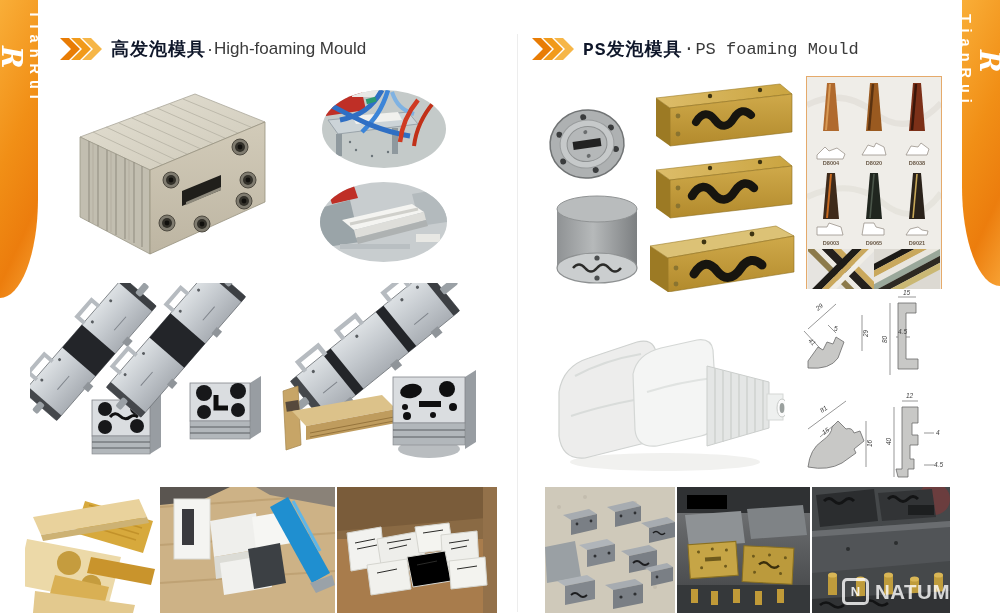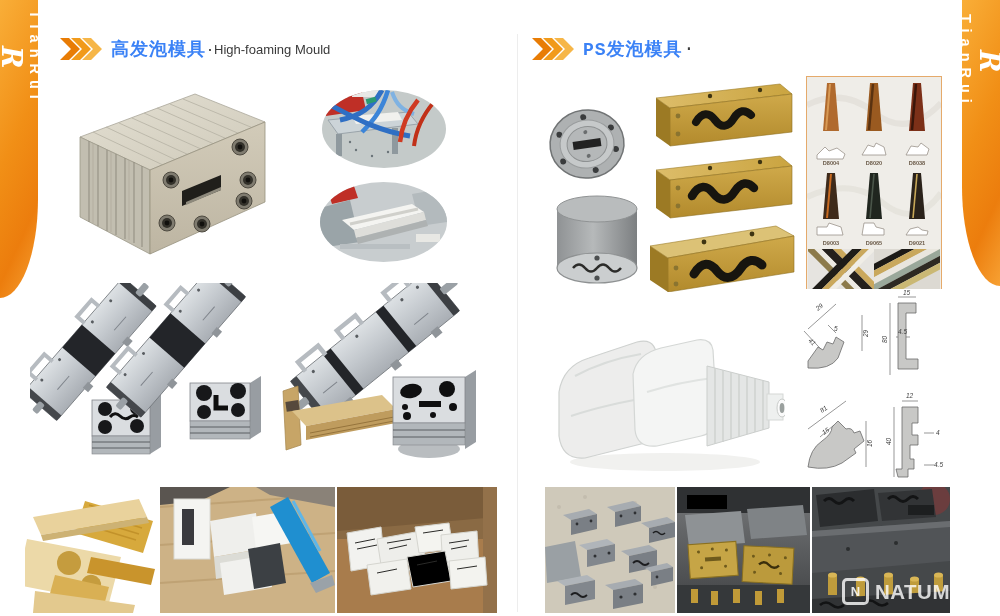--- a/index.html
+++ b/index.html
@@ -13,23 +13,23 @@
           display:flex;flex-direction:column;align-items:center;color:#fff;}
   .ribbon-left{left:0;height:288px;border-radius:0 0 46px 0 / 0 0 120px 0;padding-top:10px;}
   .ribbon-right{right:0;height:272px;border-radius:0 0 0 46px / 0 0 0 120px;padding-top:14px;}
   .vflow{writing-mode:vertical-rl;text-orientation:mixed;display:flex;flex-direction:column;align-items:center;}
   .vname{font-size:14.5px;font-weight:600;letter-spacing:6px;color:#fff;}
   .vlogo{font-family:"DejaVu Serif",serif;font-style:italic;font-size:27px;font-weight:700;color:#fff;
          margin:8px 0;}
 
   
   .hdr{position:absolute;display:flex;align-items:center;height:26px;}
-  .hdr .zh{font-size:18px;font-weight:700;color:#3b82f6;margin-left:9px;letter-spacing:1px;}
+  .hdr .zh{font-size:18px;font-weight:700;color:#0f172a;margin-left:9px;letter-spacing:1px;}
   .hdr .sep{font-size:18px;color:#3a3a3a;margin:0 1px;}
-  .hdr .en{font-size:13px;font-weight:400;color:#3a3a3a;}
+  .hdr .en{font-size:17px;font-weight:400;color:#3a3a3a;}
 
   .center-divider{position:absolute;left:517px;top:34px;width:1px;height:578px;background:#ededed;}
 
   
   .frame-panel{position:absolute;left:806px;top:76px;width:134px;height:216px;
                border:1px solid #e5aa6b;background:#efede8;box-sizing:content-box;}
 
   
   .watermark{position:absolute;left:842px;top:578px;display:flex;align-items:center;gap:6px;}
   .wm-logo{width:21px;height:21px;border:3px solid rgba(255,255,255,.8);border-radius:5px;
@@ -74,20 +74,21 @@
   </div>
 
   <div class="hdr" style="left:532px;top:36px;font-family:Liberation Mono, monospace;">
     <svg width="42" height="22" viewBox="0 0 42 22">
       <polygon points="0,0 9,0 20,11 9,22 0,22 11,11" fill="#e87c05"></polygon>
       <polygon points="11,0 20,0 31,11 20,22 11,22 22,11" fill="#f19a1a"></polygon>
       <polygon points="22,0 31,0 42,11 31,22 22,22 33,11" fill="#f6b648"></polygon>
     </svg>
     <span class="zh">PS发泡模具</span>
     <span class="sep">·</span>
+    <span class="en">PS foaming Mould</span>
   </div>
 
   <svg class="abs" style="left:60px;top:82px;" width="215" height="205" viewBox="0 0 215 205">
     <defs>
       <linearGradient id="gTop" x1="0" y1="0" x2="1" y2="1">
         <stop offset="0" stop-color="#e3dfd2"></stop>
           <stop offset="1" stop-color="#cfcaba"></stop>
       </linearGradient>
       <linearGradient id="gFront" x1="0" y1="0" x2="0" y2="1">
         <stop offset="0" stop-color="#d2cbb9"></stop>

